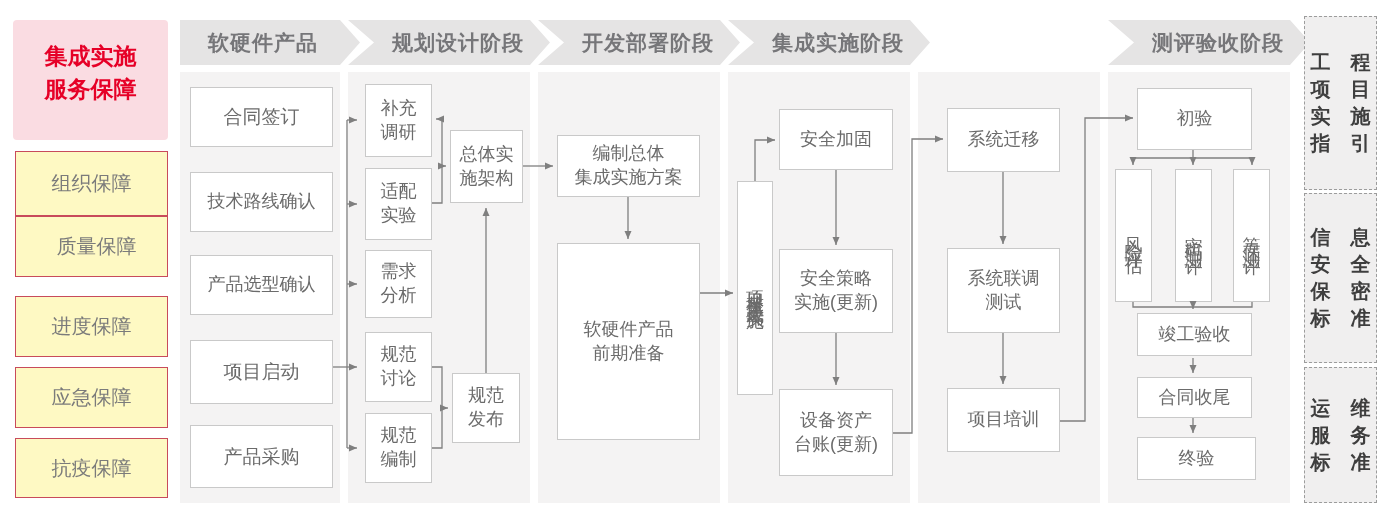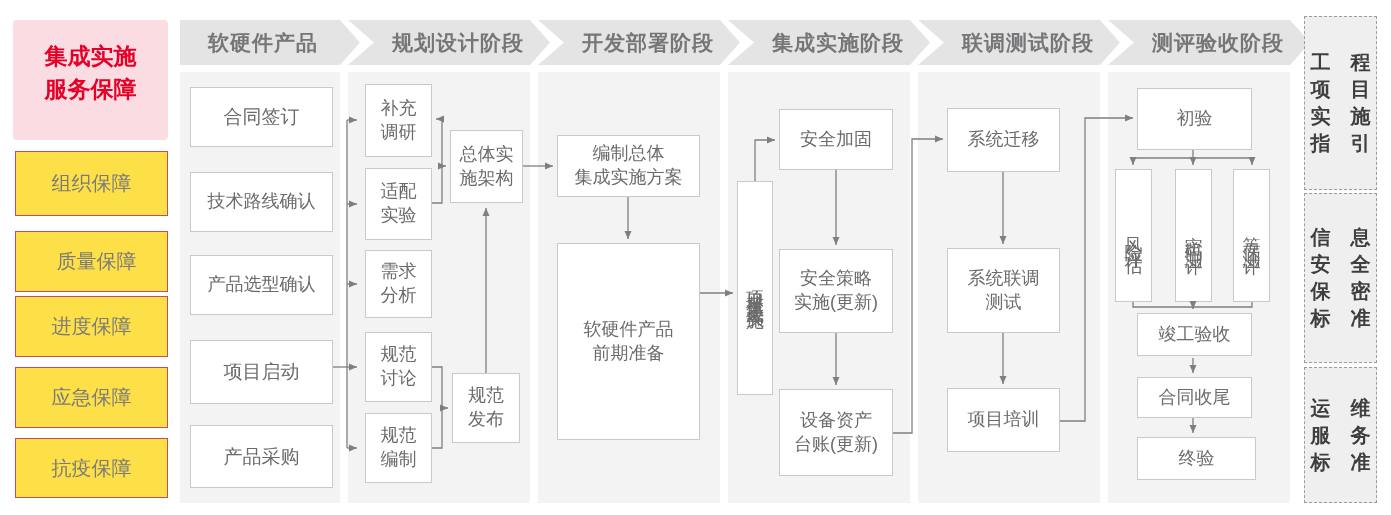--- a/index.html
+++ b/index.html
@@ -17,21 +17,21 @@
   .banner.first{clip-path:polygon(0 0,calc(100% - 20px) 0,100% 50%,calc(100% - 20px) 100%,0 100%);padding-right:14px;box-sizing:border-box;}
   .banner.notch{clip-path:polygon(0 0,calc(100% - 20px) 0,100% 50%,calc(100% - 20px) 100%,0 100%,26px 50%);padding-left:18px;box-sizing:border-box;}
   
   .side-title{
     position:absolute;left:13px;top:20px;width:155px;height:120px;background:#fadce2;border-radius:4px;
     display:flex;align-items:center;justify-content:center;text-align:center;
     font-size:23px;font-weight:bold;color:#e60027;line-height:1.45;white-space:pre-line;
     box-sizing:border-box;padding-bottom:14px;
   }
   .side-item{
-    position:absolute;left:15px;width:153px;height:61px;background:#fde047;border:1.5px solid #c84b5b;
+    position:absolute;left:15px;width:153px;height:61px;background:#fef9c3;border:1.5px solid #c84b5b;
     display:flex;align-items:center;justify-content:center;
     font-size:20px;color:#7b7b7b;box-sizing:border-box;
   }
   
   .box{
     position:absolute;background:#ffffff;border:1px solid #c9c9c9;box-sizing:border-box;
     display:flex;align-items:center;justify-content:center;text-align:center;
     font-size:18px;color:#6b6b6b;line-height:1.32;white-space:pre-line;
   }
   .box.big{font-size:19px;}
@@ -61,27 +61,26 @@
   <div class="panel" style="left:348px;width:182px;"></div>
   <div class="panel" style="left:538px;width:182px;"></div>
   <div class="panel" style="left:728px;width:182px;"></div>
   <div class="panel" style="left:918px;width:182px;"></div>
   <div class="panel" style="left:1108px;width:182px;"></div>
 
   <div class="banner first" style="left:180px;width:180px;">软硬件产品</div>
   <div class="banner notch" style="left:348px;width:202px;">规划设计阶段</div>
   <div class="banner notch" style="left:538px;width:202px;">开发部署阶段</div>
   <div class="banner notch" style="left:728px;width:202px;">集成实施阶段</div>
-  <div class="banner notch" style="left:918px;width:202px;">联调测试阶段</div>
   <div class="banner notch" style="left:1108px;width:202px;">测评验收阶段</div>
 
   <div class="side-title">集成实施
 服务保障</div>
   <div class="side-item" style="top:151px;height:65px;">组织保障</div>
-  <div class="side-item" style="top:231px;padding-left:10px;">质量保障</div>
+  <div class="side-item" style="top:216px;padding-left:10px;">质量保障</div>
   <div class="side-item" style="top:296px;">进度保障</div>
   <div class="side-item" style="top:367px;">应急保障</div>
   <div class="side-item" style="top:438px;height:60px;">抗疫保障</div>
 
   <div class="box big" style="left:190px;top:87px;width:143px;height:60px;">合同签订</div>
   <div class="box big" style="left:190px;top:172px;width:143px;height:60px;font-size:18px;">技术路线确认</div>
   <div class="box big" style="left:190px;top:255px;width:143px;height:60px;font-size:18px;">产品选型确认</div>
   <div class="box big" style="left:190px;top:425px;width:143px;height:63px;">产品采购</div>
   <div class="box big" style="left:190px;top:340px;width:143px;height:64px;">项目启动</div>
 

